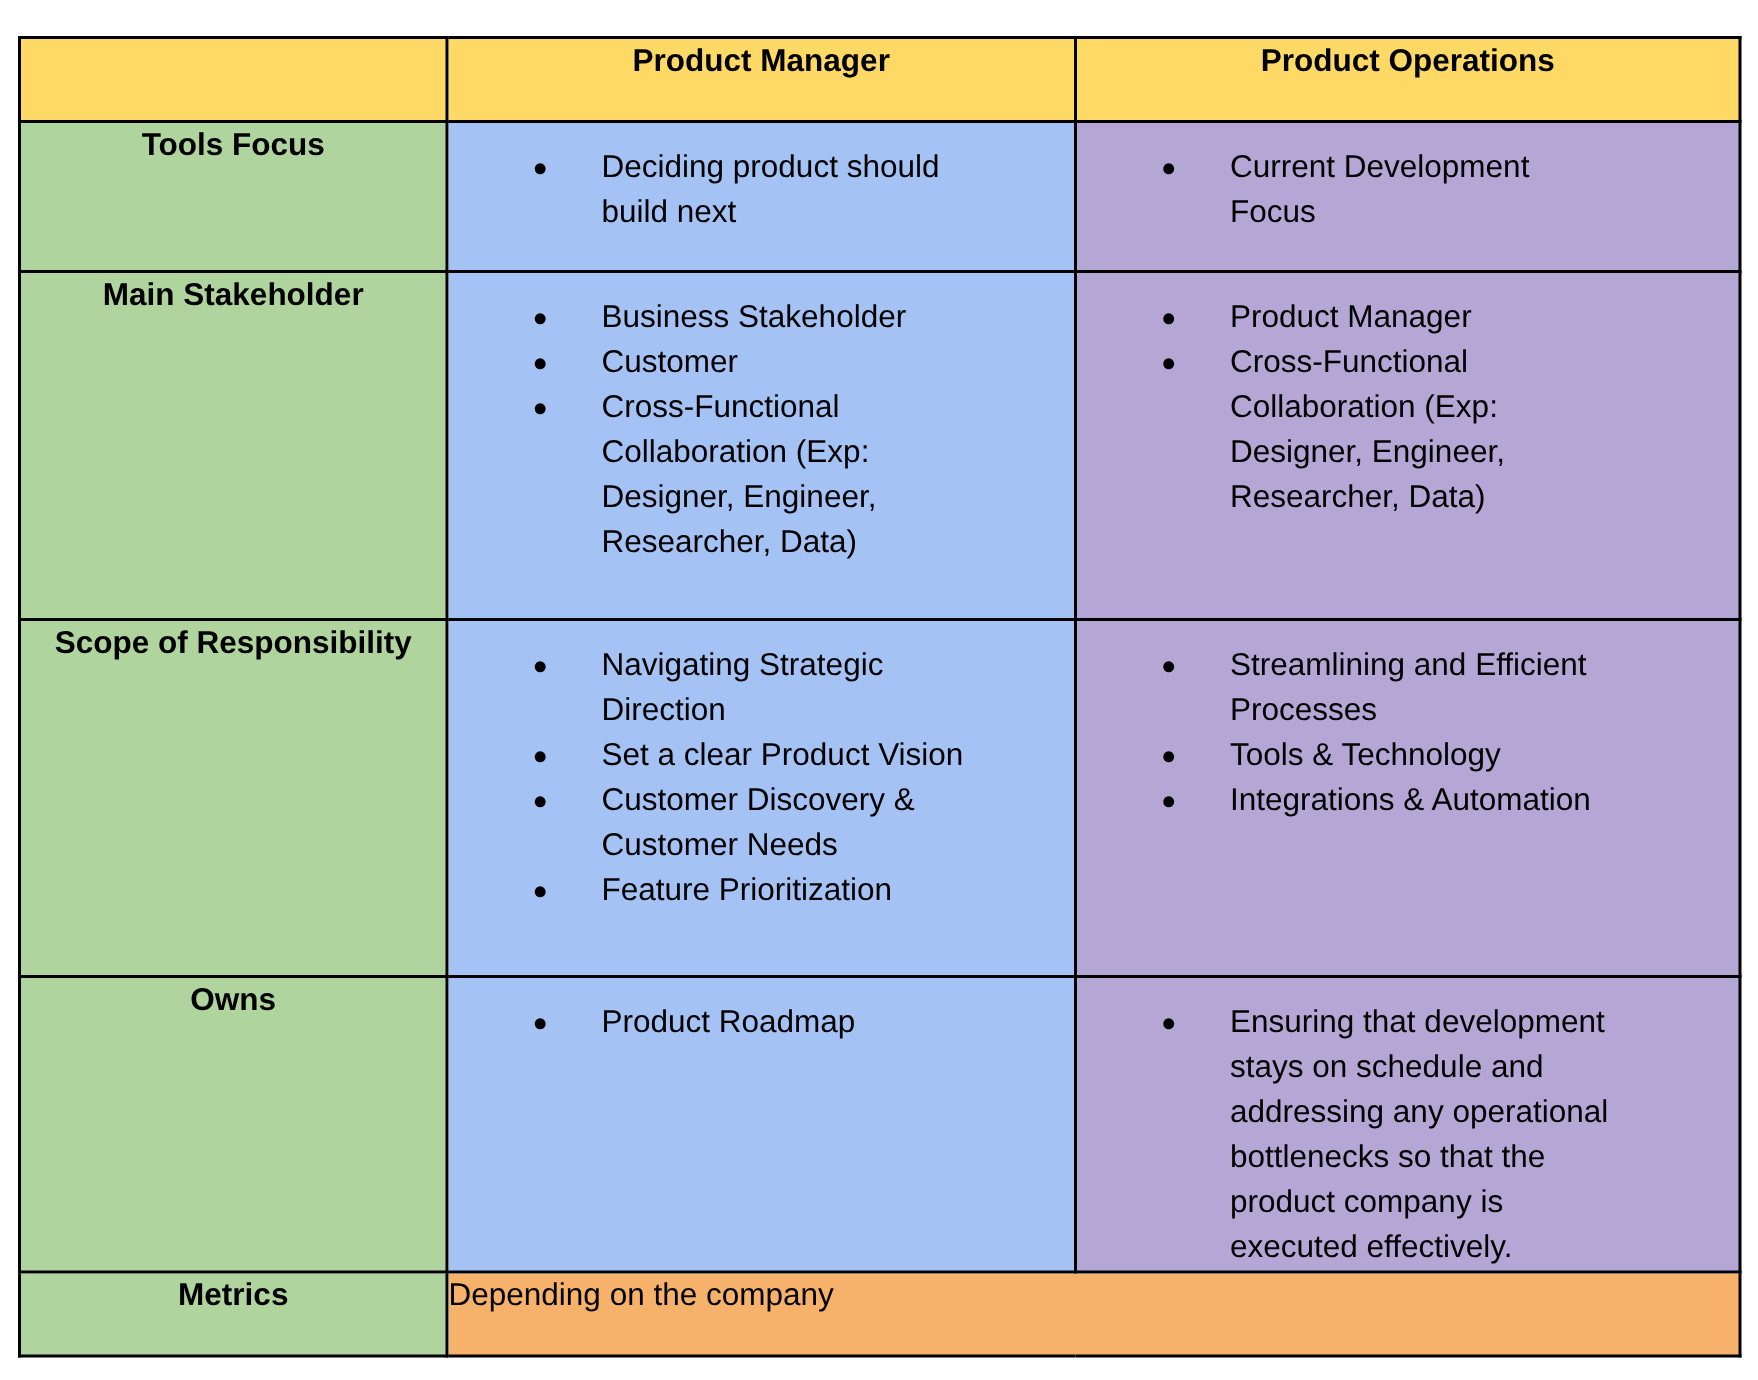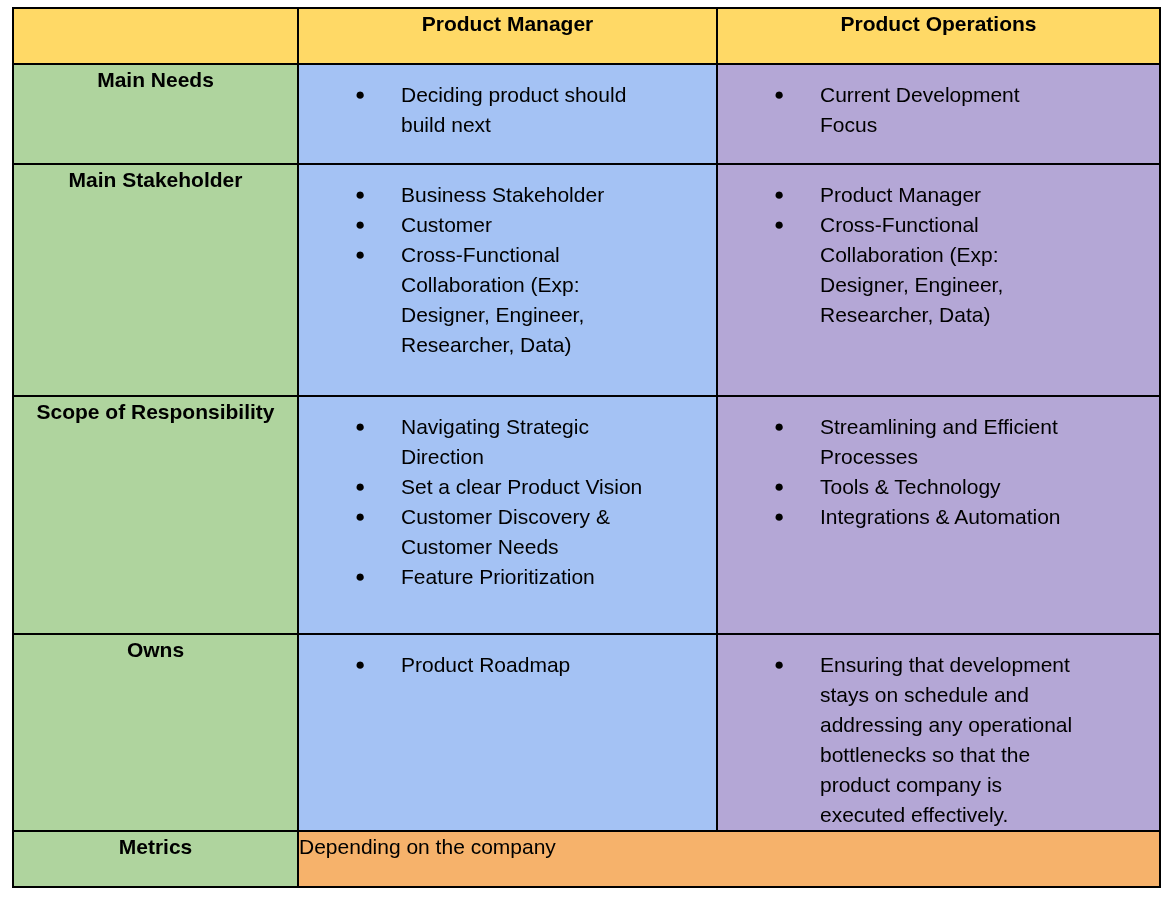--- a/index.html
+++ b/index.html
@@ -12,21 +12,21 @@
   .page {
     position: relative;
     width: 1172px;
     height: 920px;
     background: var(--page-bg, #ffffff);
     overflow: hidden;
   }
   table.cmp {
     position: absolute;
     left: 12px;
-    top: 7px;
+    top: 24px;
     width: 1147px;
     border-collapse: collapse;
     table-layout: fixed;
     font-size: 21px;
     line-height: 30px;
     padding-left: 43px;
   }
   table.cmp th, table.cmp td {
     border: 2px solid var(--border, #000000);
     vertical-align: top;
@@ -94,21 +94,21 @@
     </colgroup>
 
     <tbody>
         <tr class="r-header">
       <th class="hcell"></th>
       <th class="hcell">Product Manager</th>
       <th class="hcell">Product Operations</th>
     </tr>
 
     <tr class="r-focus">
-      <td class="label-cell">Main Needs</td>
+      <td class="label-cell">Tools Focus</td>
       <td class="pm-cell">
         <ul class="cell-list">
 
             <li>
               <span class="bullet">●</span>
               <span class="item-text">Deciding product should build next</span>
             </li>
           </ul>
       </td>
       <td class="po-cell">

